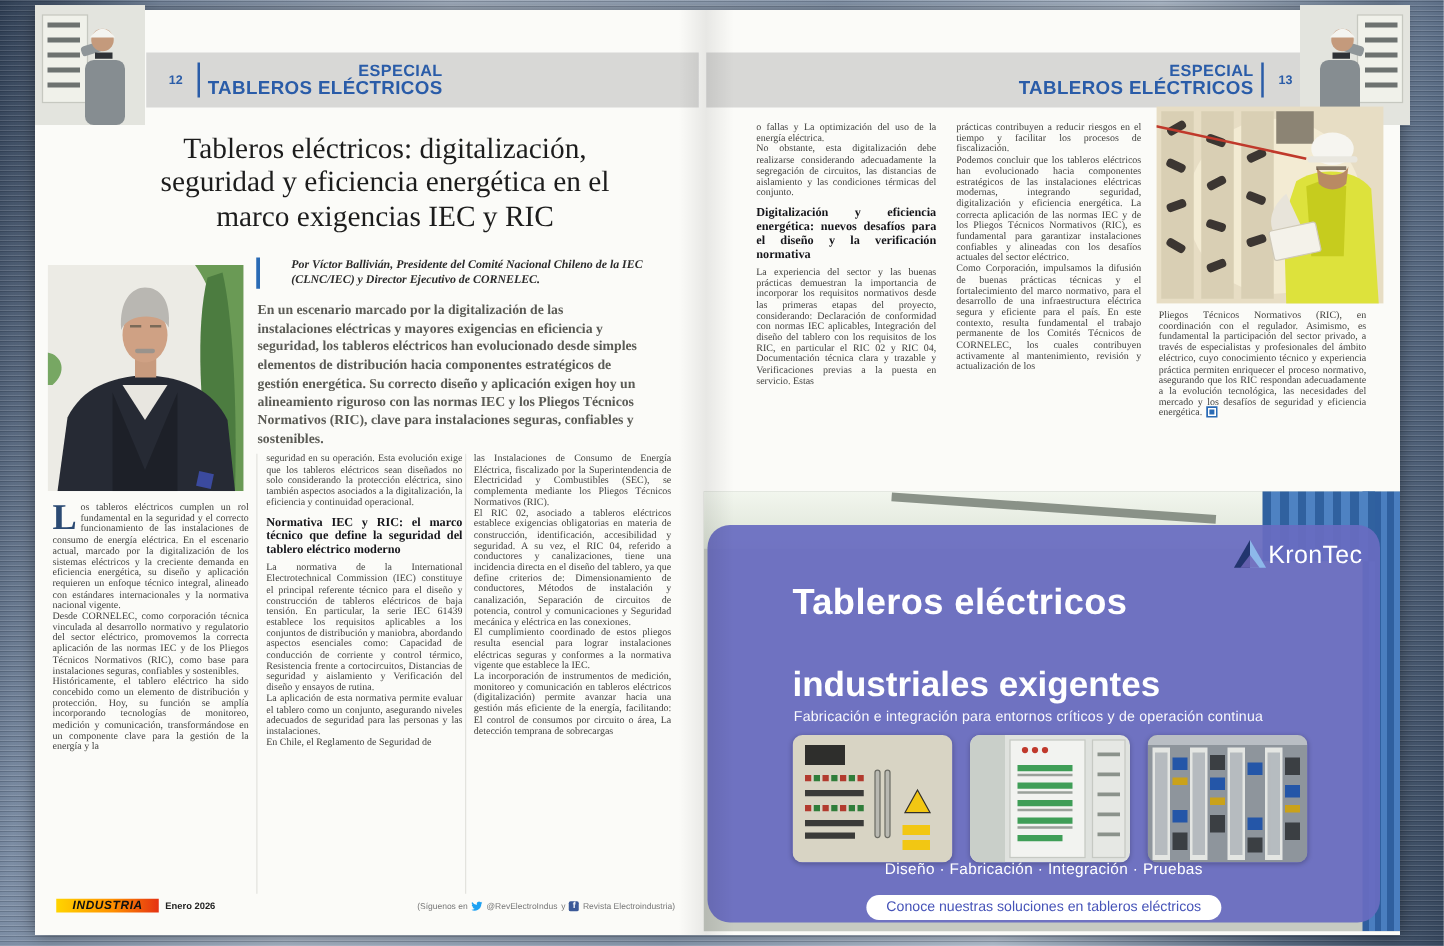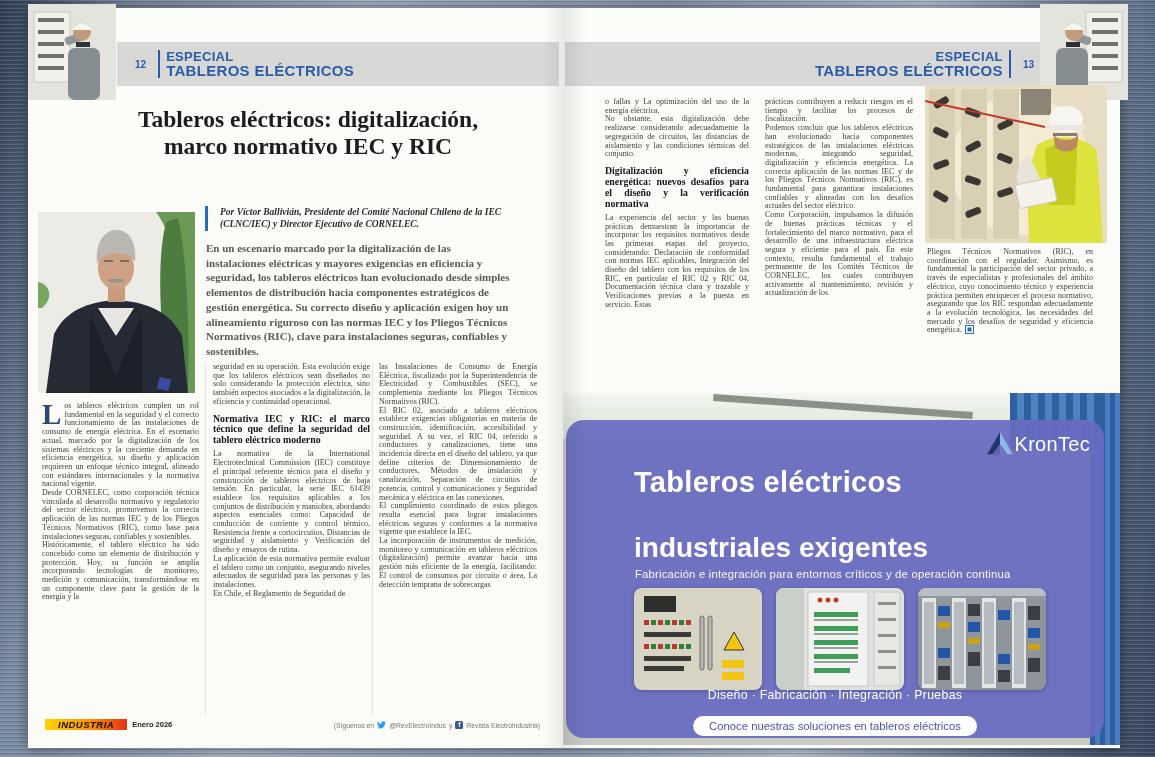--- a/index.html
+++ b/index.html
@@ -11,34 +11,34 @@
       linear-gradient(100deg,#2e3d52 0%,#7b8ca3 10%,#a8b5c6 28%,#8b9cb2 52%,#b7c4d4 72%,#5b6d85 90%,#36465c 100%);
   }
   .spread{
     position:absolute;left:28px;top:8px;width:1092px;height:740px;
     background:#fbfbf8;box-shadow:0 0 14px rgba(0,0,0,.45);
   }
   .spine{position:absolute;left:515px;top:0;width:44px;height:100%;
     background:linear-gradient(90deg,rgba(0,0,0,0),rgba(0,0,0,.08) 50%,rgba(0,0,0,0));pointer-events:none;}
   
   .strip{position:absolute;background:#d8d8d6;height:44px;top:34px;display:flex;align-items:center;}
-  .strip-left{left:89px;width:430px;padding-left:12px;}
+  .strip-left{left:89px;width:430px;padding-left:12px;text-align:right;}
   .strip-right{left:537px;width:475px;justify-content:flex-end;padding-right:10px;}
   .kicker-block{line-height:1.02;color:#2a5ca8;font-family:"Liberation Sans",sans-serif;font-weight:bold;}
   .kicker-top{font-size:13px;letter-spacing:.3px;}
   .kicker-main{font-size:15px;letter-spacing:.3px;}
   .pg-num{color:#2a5ca8;font-family:"Liberation Sans",sans-serif;font-weight:bold;font-size:10px;margin:0 6px;}
   .vbar{width:2px;height:28px;background:#2a5ca8;margin:0 6px;}
   .corner-photo{position:absolute;top:-4px;width:88px;height:96px;overflow:hidden;}
   .corner-photo svg{display:block;}
   
   .title{position:absolute;left:70px;top:98px;width:420px;text-align:center;
-    font-weight:bold;font-size:23.5px;line-height:1.17;color:#1c1c1c;}
+    font-weight:normal;font-size:23.5px;line-height:1.17;color:#1c1c1c;}
   .byline{position:absolute;left:177px;top:198px;width:330px;border-left:3px solid #2a6bb5;
-    padding-left:12px;font-style:italic;font-weight:bold;font-size:9.5px;line-height:1.3;color:#2c2c2c;}
+    padding-left:25px;font-style:italic;font-weight:bold;font-size:9.5px;line-height:1.3;color:#2c2c2c;}
   .intro{position:absolute;left:178px;top:233px;width:305px;font-size:11px;line-height:1.34;
     color:#5b5b55;font-weight:bold;}
   .portrait{position:absolute;left:10px;top:204px;width:157px;height:181px;overflow:hidden;}
   .col{position:absolute;font-size:8px;line-height:8.7px;color:#3f3f3c;text-align:justify;overflow:hidden;}
   .col p{margin:0;}
   .col h3{font-size:9.8px;line-height:1.12;color:#15151a;margin:7px 0 4px 0;}
   .dropcap{float:left;font-size:29px;line-height:22px;font-weight:bold;color:#2b4a73;padding:1px 3px 0 0;}
   .c-l1{left:14px;top:394px;width:157px;height:312px;}
   .c-l2{left:185px;top:355px;width:157px;height:352px;}
   .c-l3{left:351px;top:355px;width:158px;height:352px;}
@@ -113,21 +113,22 @@
         <rect x="40" y="44" width="32" height="52" rx="7" fill="#868d91"></rect>
         <rect x="36" y="34" width="22" height="8" rx="3" fill="#8f9699" transform="rotate(-18 36 34)"></rect>
         <circle cx="54" cy="28" r="9" fill="#c49a7c"></circle>
         <path d="M44,26 Q54,12 64,26 Z" fill="#f4f4f0"></path>
         <rect x="48" y="38" width="14" height="5" fill="#2e3135"></rect>
       </svg>
     </div>
 
     <div class="title">
       <div>Tableros eléctricos: digitalización,</div>
-      <div>marco normativo IEC y RIC</div>
+      <div>seguridad y eficiencia energética en el</div>
+      <div>marco exigencias IEC y RIC</div>
     </div>
 
     <div class="byline">Por Víctor Ballivián, Presidente del Comité Nacional Chileno de la IEC (CLNC/IEC) y Director Ejecutivo de CORNELEC.</div>
     <div class="intro">En un escenario marcado por la digitalización de las instalaciones eléctricas y mayores exigencias en eficiencia y seguridad, los tableros eléctricos han evolucionado desde simples elementos de distribución hacia componentes estratégicos de gestión energética. Su correcto diseño y aplicación exigen hoy un alineamiento riguroso con las normas IEC y los Pliegos Técnicos Normativos (RIC), clave para instalaciones seguras, confiables y sostenibles.</div>
 
     <div class="portrait">
       <svg width="157" height="181" viewBox="0 0 157 181">
         <rect width="157" height="181" fill="#ecebe5"></rect>
         <path d="M118,0 C140,30 150,90 138,181 L157,181 L157,0 Z" fill="#6a9a55"></path>
         <path d="M128,10 C118,50 122,120 132,181 L150,181 C152,110 148,40 140,6 Z" fill="#4c7c40"></path>

